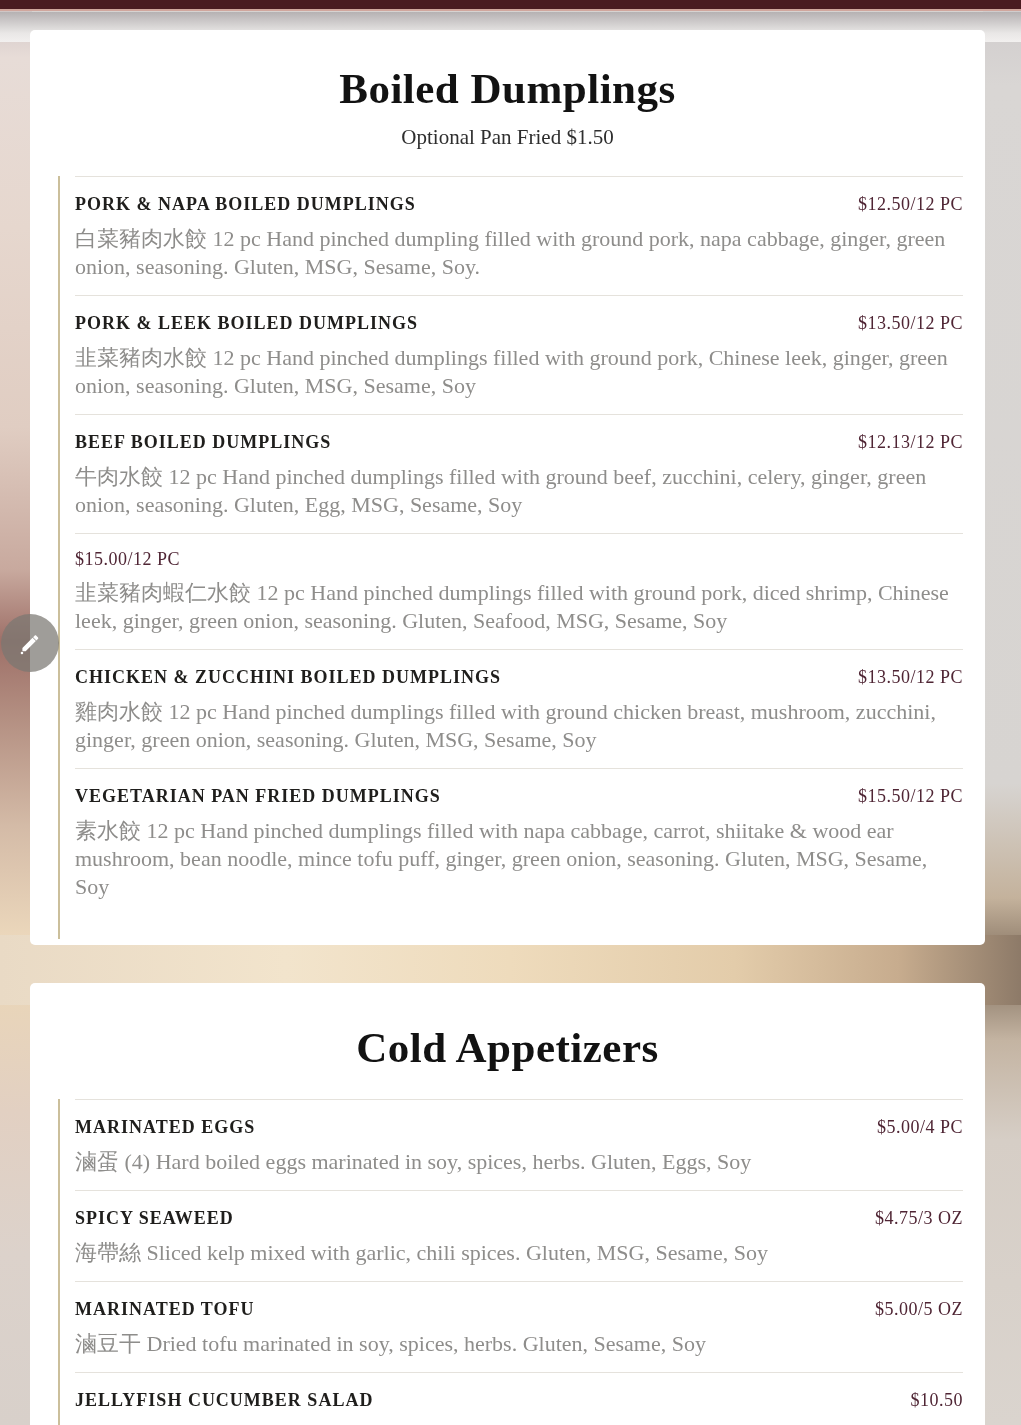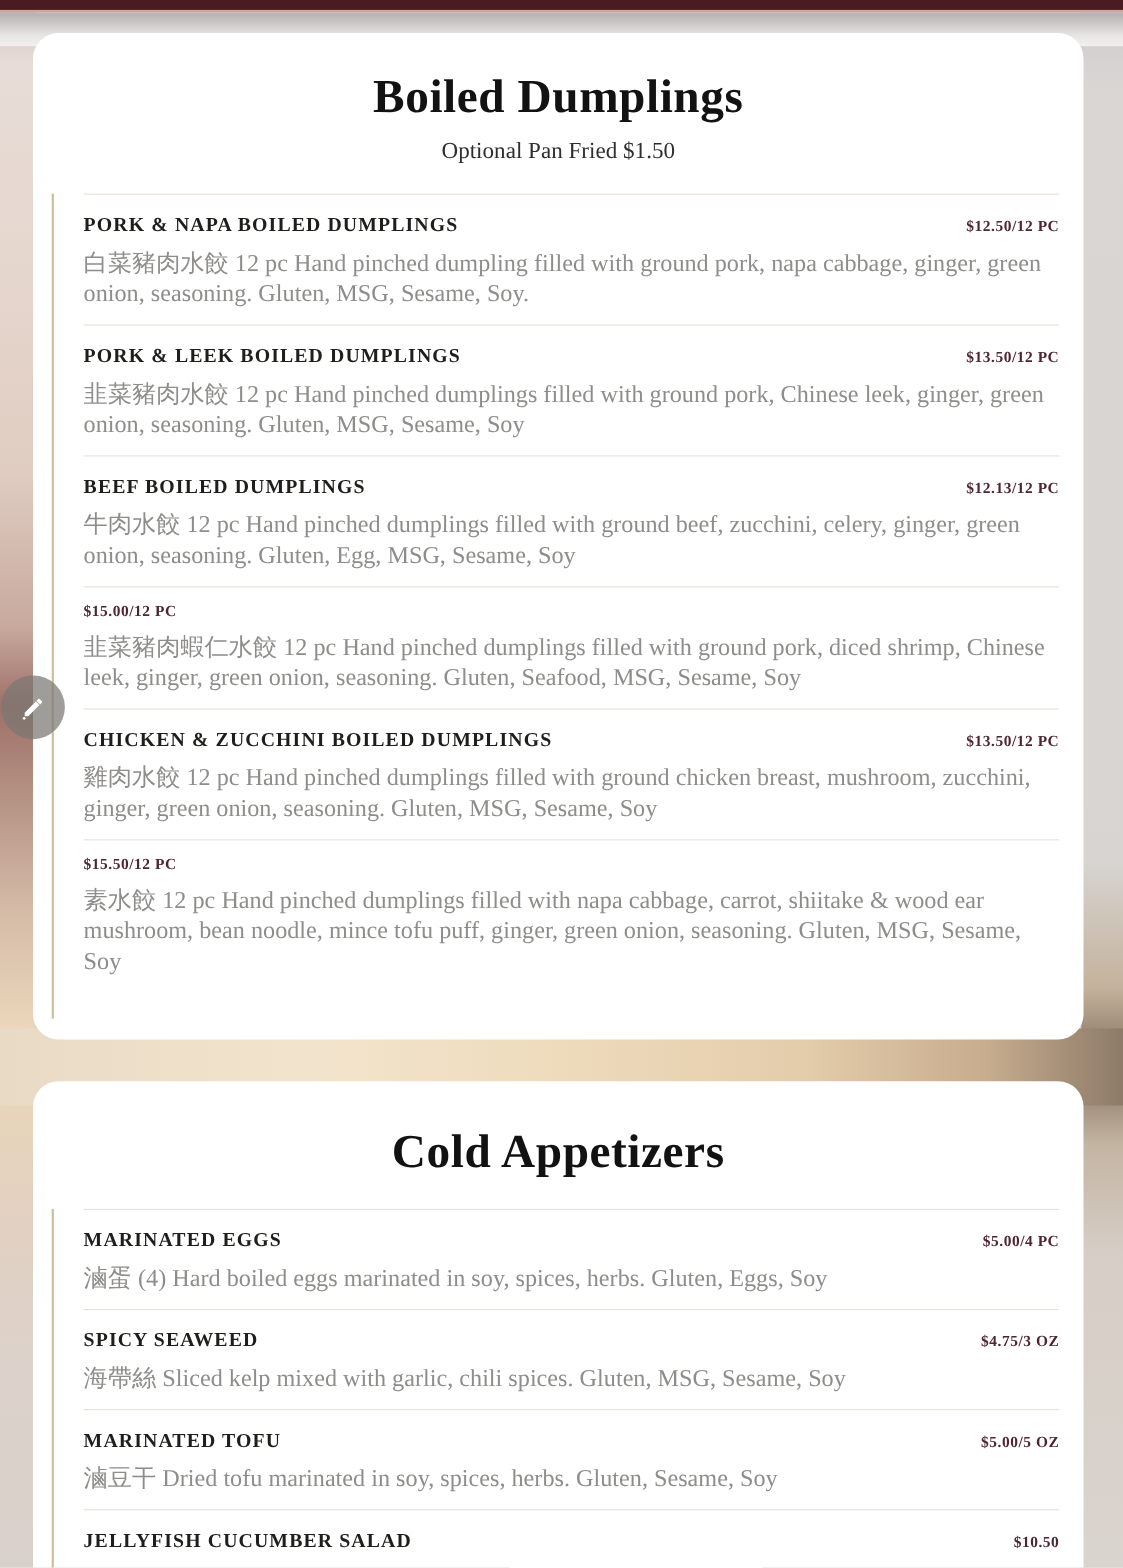--- a/index.html
+++ b/index.html
@@ -37,67 +37,67 @@
   
   .top-bar {
     position: absolute; left: 0; top: 0; width: 1021px; height: 11px; z-index: 3;
     background: #4a1b21;
     border-bottom: 2px solid #d0a69d;
   }
   
   .card {
     position: absolute; left: 30px; width: 955px; z-index: 1;
     background: #ffffff;
-    border-radius: 23px;
+    border-radius: 5px;
   }
   .card-1 { top: 30px; height: 915px; overflow: hidden; }
   .card-2 { top: 983px; height: 600px; overflow: hidden; }
   .section-title {
     text-align: center;
     font-size: 43px;
     font-weight: 700;
     color: #121212;
     letter-spacing: 0.5px;
     line-height: 54px;
   }
   .card-1 .section-title { margin-top: 32px; }
   .card-2 .section-title { margin-top: 38px; }
   .section-subtitle {
     text-align: center;
     font-size: 21px;
     color: #2e2e2e;
     margin-top: 9px;
   }
   .items {
-    margin-left: 17px;
+    margin-left: 28px;
     margin-right: 22px;
     border-left: 2px solid #cbbf9b;
-    padding-left: 27px;
+    padding-left: 15px;
   }
   .card-1 .items { margin-top: 26px; padding-bottom: 24px; }
   .card-2 .items { margin-top: 24px; padding-bottom: 24px; }
   .item {
     padding: 15px 0 14px 0;
     border-top: 1px solid #e5e2dc;
   }
   .item-row {
     display: flex;
     justify-content: space-between;
     align-items: baseline;
   }
   .item-name {
     font-size: 18px;
     font-weight: 700;
     color: #1f1e1c;
     letter-spacing: 1px;
     line-height: 24px;
   }
   .item-price {
-    font-size: 14px;
-    font-weight: 700;
+    font-size: 18px;
+    font-weight: 400;
     color: #4f2534;
     letter-spacing: 0.5px;
     white-space: nowrap;
   }
   .item-desc {
     margin-top: 9px;
     font-size: 22px;
     line-height: 28px;
     color: #8e8d8b;
     font-weight: 400;
@@ -174,20 +174,21 @@
     <div class="item">
       <div class="item-row">
         <h3 class="item-name">CHICKEN &amp; ZUCCHINI BOILED DUMPLINGS</h3>
         <span class="item-price">$13.50/12 PC</span>
       </div>
       <p class="item-desc">雞肉水餃 12 pc Hand pinched dumplings filled with ground chicken breast, mushroom, zucchini, ginger, green onion, seasoning. Gluten, MSG, Sesame, Soy</p>
     </div>
 
     <div class="item">
       <div class="item-row">
+        <h3 class="item-name">VEGETARIAN PAN FRIED DUMPLINGS</h3>
         <span class="item-price">$15.50/12 PC</span>
       </div>
       <p class="item-desc">素水餃 12 pc Hand pinched dumplings filled with napa cabbage, carrot, shiitake &amp; wood ear mushroom, bean noodle, mince tofu puff, ginger, green onion, seasoning. Gluten, MSG, Sesame, Soy</p>
     </div>
 
   </div>
 </section>
 
 <section class="card card-2">
   <h1 class="section-title">Cold Appetizers</h1>

